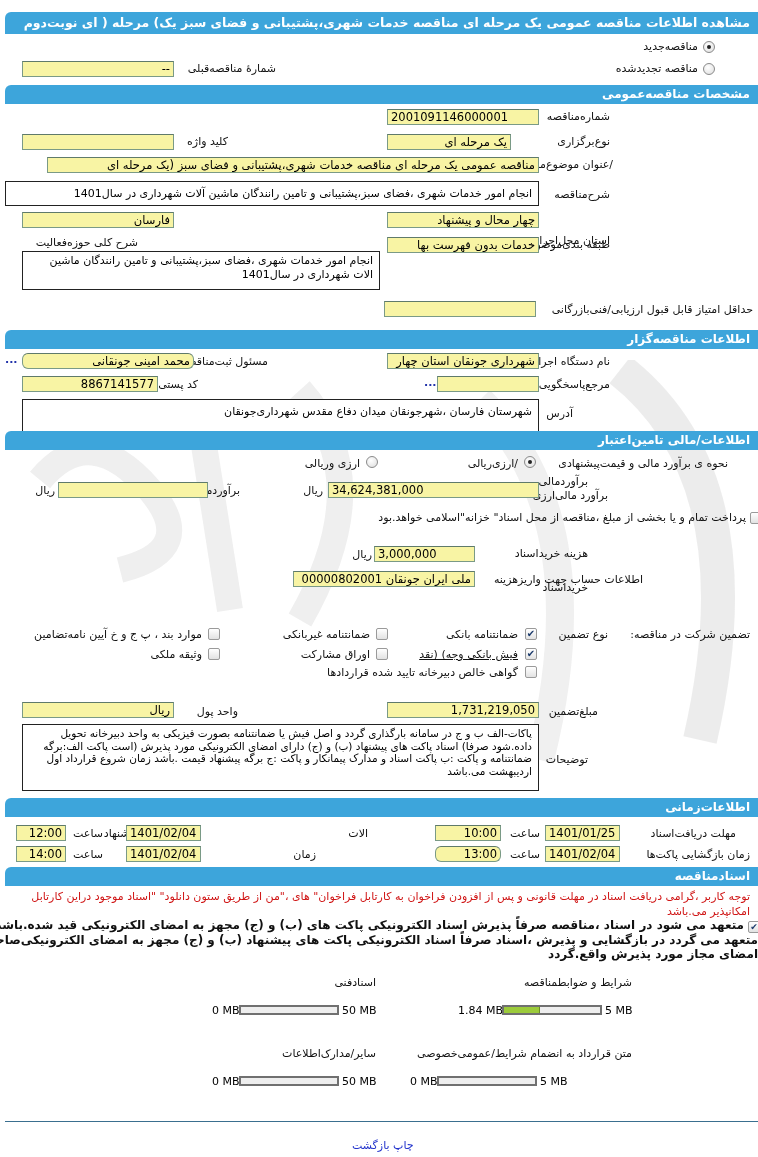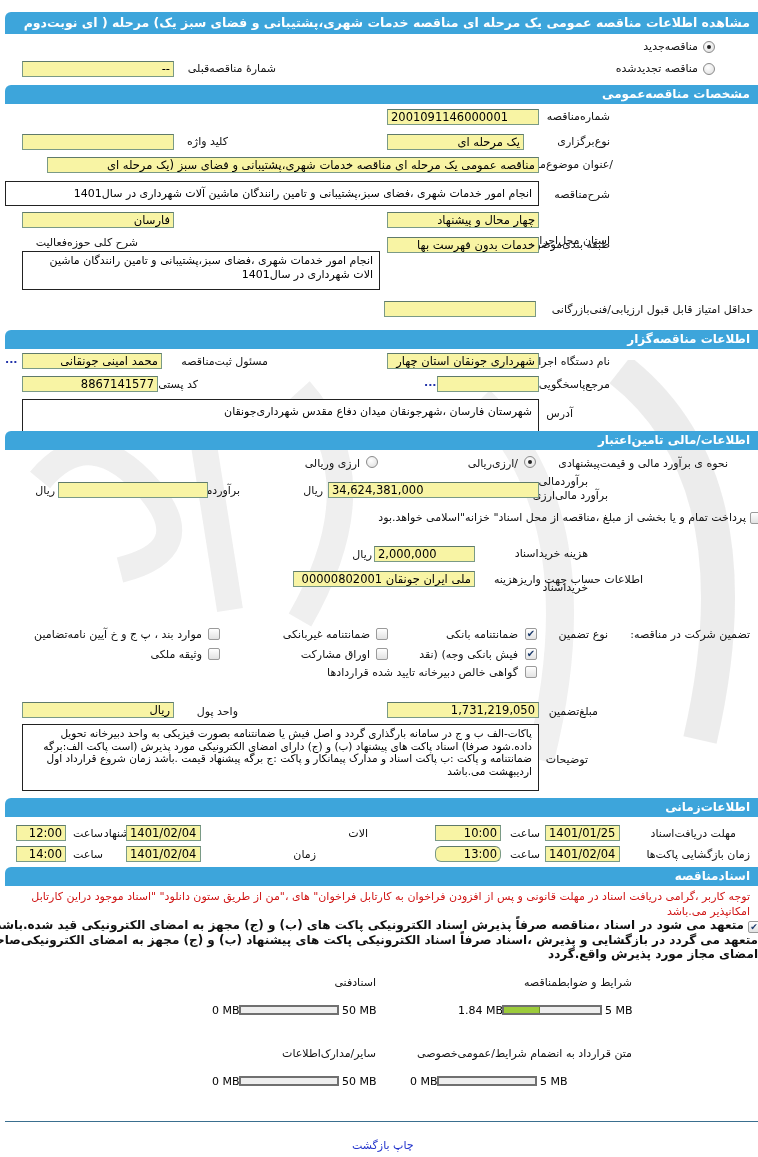--- a/index.html
+++ b/index.html
@@ -58,21 +58,21 @@
 <div class="inp" style="left:22px;top:61px;width:152px;">--</div>
 
 <div class="bar" style="top:85px;">
   <span>مشخصات مناقصه‌عمومی</span>
 </div>
 
 <div class="lbl" style="right:148px;top:110px;">شماره‌مناقصه</div>
 <div class="inp ltrnum" style="left:387px;top:109px;width:152px;">2001091146000001</div>
 
 <div class="lbl" style="right:148px;top:135px;">نوع‌برگزاری</div>
-<div class="inp" style="left:387px;top:134px;width:137px;">یک مرحله ای</div>
+<div class="inp" style="left:387px;top:134px;width:124px;">یک مرحله ای</div>
 <div class="lbl" style="right:530px;top:135px;">کلید واژه</div>
 <div class="inp" style="left:22px;top:134px;width:152px;"></div>
 
 <div class="lbl" style="right:145px;top:158px;">/عنوان موضوع‌مناقصه</div>
 <div class="inp" style="left:47px;top:157px;width:492px;">مناقصه عمومی یک مرحله ای مناقصه خدمات شهری،پشتیبانی و فضای سبز (یک مرحله ای</div>
 
 <div class="lbl" style="right:148px;top:188px;">شرح‌مناقصه</div>
 <div class="box" style="left:5px;top:181px;width:534px;height:25px;line-height:19px;white-space:nowrap;">انجام امور خدمات شهری ،فضای سبز،پشتیبانی و تامین رانندگان ماشین آلات شهرداری در سال1401</div>
 
 <div class="lbl" style="right:148px;top:216px;margin-top:18px;">استان محل‌اجرا</div>
@@ -88,21 +88,21 @@
 <div class="lbl" style="right:5px;top:303px;">حداقل امتیاز قابل قبول ارزیابی/فنی‌بازرگانی</div>
 <div class="inp" style="left:384px;top:301px;width:152px;"></div>
 
 <div class="bar" style="top:330px;">
   <span>اطلاعات مناقصه‌گزار</span>
 </div>
 
 <div class="lbl" style="right:148px;top:355px;">نام دستگاه اجرایی مناقصه‌گزار</div>
 <div class="inp" style="left:387px;top:353px;width:152px;">شهرداری جونقان استان چهار</div>
 <div class="lbl" style="right:490px;top:355px;">مسئول ثبت‌مناقصه</div>
-<div class="inp" style="left:22px;top:353px;width:140px;">محمد امینی جونقانی</div>
+<div class="inp" style="left:22px;top:353px;width:172px;border-radius:6px;">محمد امینی جونقانی</div>
 <div class="dots" style="left:5px;top:353px;">...</div>
 
 <div class="lbl" style="right:148px;top:378px;">مرجع‌پاسخگویی</div>
 <div class="inp" style="left:437px;top:376px;width:102px;"></div>
 <div class="dots" style="left:424px;top:376px;">...</div>
 <div class="lbl" style="right:560px;top:378px;">کد پستی</div>
 <div class="inp ltrnum" style="left:22px;top:376px;width:136px;text-align:right;">8867141577</div>
 
 <div class="lbl" style="right:185px;top:407px;">آدرس</div>
 <div class="box" style="left:22px;top:399px;width:517px;height:37px;line-height:19px;white-space:nowrap;">شهرستان فارسان ،شهرجونقان میدان دفاع مقدس شهرداری‌جونقان</div>
@@ -122,39 +122,39 @@
 <div class="inp num" style="left:328px;top:482px;width:211px;">34,624,381,000</div>
 <div class="lbl" style="right:435px;top:484px;">ریال</div>
 <div class="lbl" style="right:518px;top:484px;">برآوردمالی</div>
 <div class="inp" style="left:58px;top:482px;width:150px;"></div>
 <div class="lbl" style="right:703px;top:484px;">ریال</div>
 
 <div class="chk" style="left:750px;top:512px;"></div>
 <div class="lbl" style="right:12px;top:510px;width:370px;white-space:normal;line-height:15px;">پرداخت تمام و یا بخشی از مبلغ ،مناقصه از محل اسناد" خزانه"اسلامی خواهد.بود</div>
 
 <div class="lbl" style="right:170px;top:547px;">هزینه خریداسناد</div>
-<div class="inp num" style="left:374px;top:546px;width:101px;">2,000,000</div>
+<div class="inp num" style="left:374px;top:546px;width:101px;">3,000,000</div>
 <div class="lbl" style="right:386px;top:548px;">ریال</div>
 
 <div class="lbl" style="right:115px;top:565px;margin-top:8px;">اطلاعات حساب جهت واریزهزینه</div>
 <div class="lbl" style="right:170px;top:581px;">خریداسناد</div>
 <div class="inp" style="left:293px;top:571px;width:182px;">ملی ایران جونقان 00000802001</div>
 
 <div class="lbl" style="right:8px;top:628px;">تضمین شرکت در مناقصه:</div>
 <div class="lbl" style="right:150px;top:628px;">نوع   تضمین</div>
 
 <div class="chk" style="left:525px;top:628px;">✔</div>
 <div class="lbl" style="right:240px;top:628px;">ضمانتنامه  بانکی</div>
 <div class="chk" style="left:376px;top:628px;"></div>
 <div class="lbl" style="right:388px;top:628px;">ضمانتنامه  غیربانکی</div>
 <div class="chk" style="left:208px;top:628px;"></div>
 <div class="lbl" style="right:556px;top:628px;">موارد  بند ، پ ج و خ آیین نامه‌تضامین</div>
 
 <div class="chk" style="left:525px;top:648px;">✔</div>
-<div class="lbl" style="right:240px;top:648px;">فیش  بانکی وجه) (نقد</div>
+<div class="lbl" style="right:240px;top:648px;text-decoration:underline;">فیش  بانکی وجه) (نقد</div>
 <div class="chk" style="left:376px;top:648px;"></div>
 <div class="lbl" style="right:388px;top:648px;">اوراق  مشارکت</div>
 <div class="chk" style="left:208px;top:648px;"></div>
 <div class="lbl" style="right:556px;top:648px;">وثیقه ملکی</div>
 
 <div class="chk" style="left:525px;top:666px;"></div>
 <div class="lbl" style="right:240px;top:666px;">گواهی  خالص دبیرخانه تایید شده قراردادها</div>
 
 <div class="lbl" style="right:160px;top:705px;">مبلغ‌تضمین</div>
 <div class="inp num" style="left:387px;top:702px;width:152px;text-align:right;">1,731,219,050</div>

